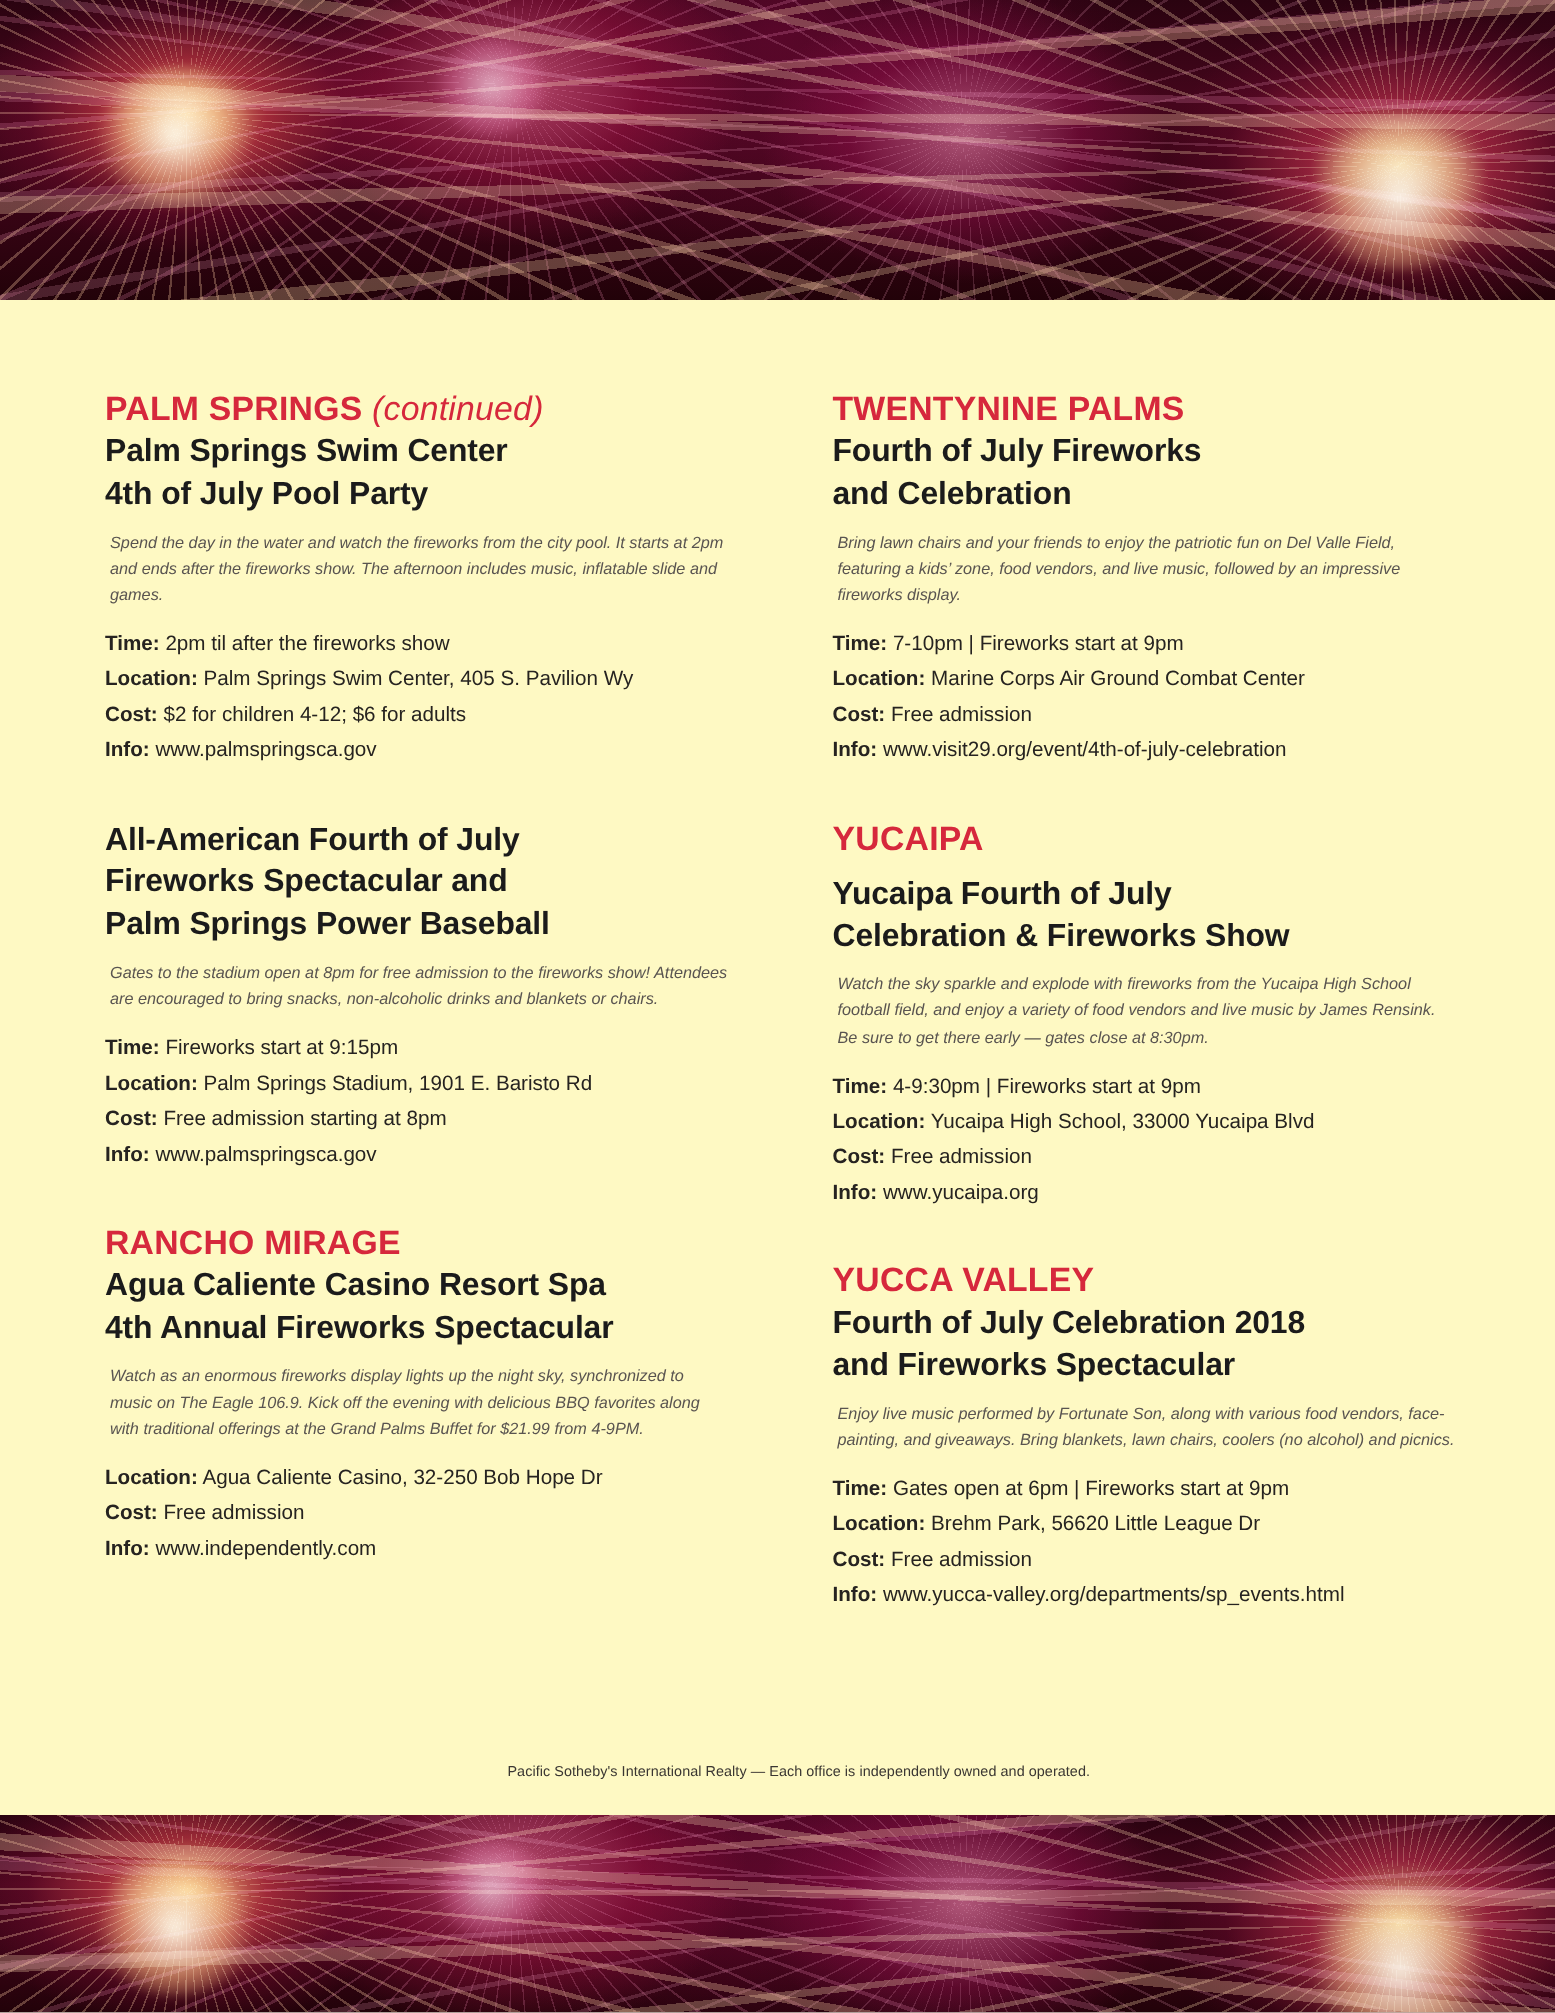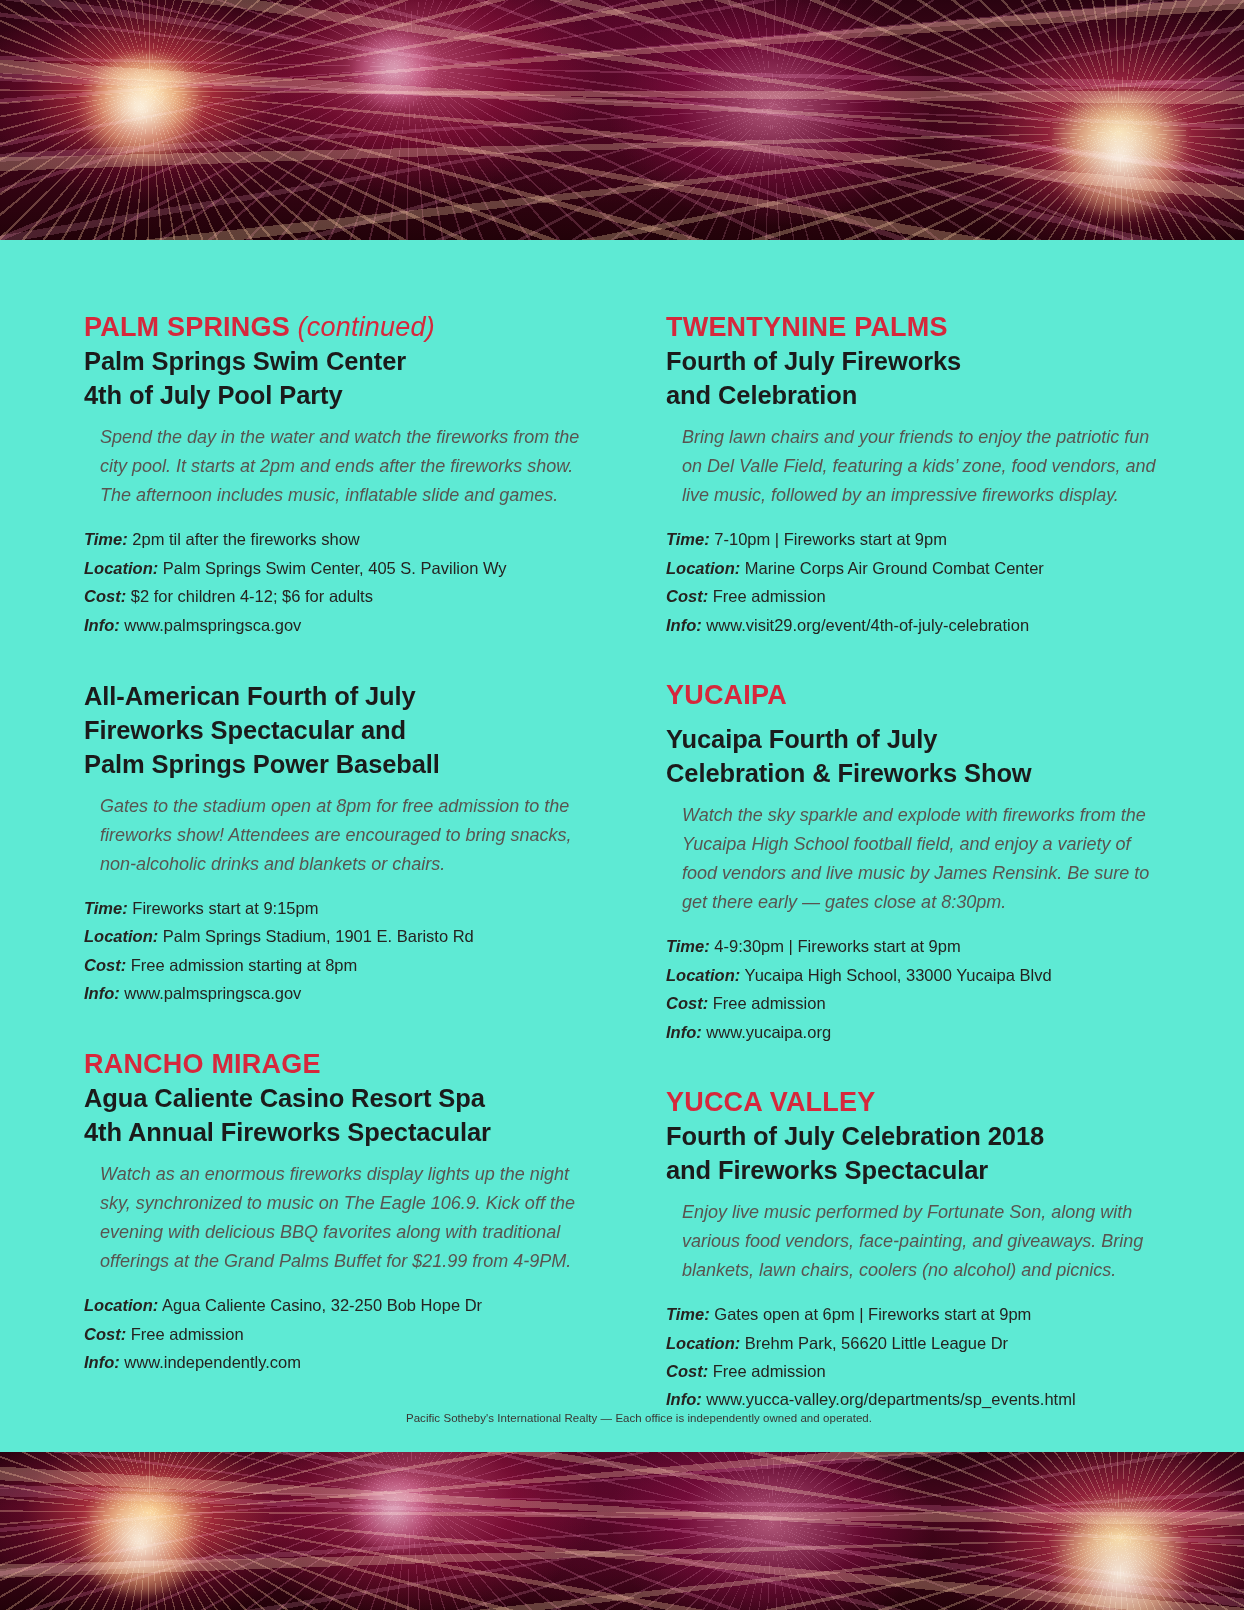--- a/index.html
+++ b/index.html
@@ -57,21 +57,21 @@
   .core-b { left: 84%; top: 40%; width: 150px; height: 120px; background: radial-gradient(circle, rgba(255,250,230,.9) 0%, rgba(255,200,120,.5) 45%, rgba(255,120,90,0) 75%); }
   .core-c { left: 28%; top: 12%; width: 90px;  height: 80px;  background: radial-gradient(circle, rgba(255,225,240,.6) 0%, rgba(240,120,170,.3) 50%, rgba(255,120,160,0) 78%); }
 
   
   .page {
     position: absolute;
     top: 240px;
     left: 0;
     width: 1244px;
     height: 1212px;
-    background: #5eead4;
+    background: #fef9c3;
   }
 
   .columns {
     position: absolute;
     top: 72px;
     left: 84px;
     width: 1080px;
     display: flex;
     gap: 84px;
   }
@@ -92,32 +92,32 @@
   .event-title {
     color: #1b1b1b;
     font-size: 25.5px;
     font-weight: 700;
     line-height: 1.33;
     margin: 0 0 10px 0;
     letter-spacing: -.1px;
   }
   .desc {
     color: #595450;
-    font-size: 18px;
+    font-size: 13px;
     font-style: italic;
     line-height: 1.62;
-    margin: 0 0 16px 16px;
+    margin: 0 0 16px 4px;
   }
   .details {
     color: #262320;
     font-size: 16.5px;
     line-height: 1.6;
   }
   .details .row { margin: 0 0 2px 0; }
-  .details .lbl { font-weight: 700; font-style: italic; }
+  .details .lbl { font-weight: 700; }
   .event { margin-bottom: 42px; }
 
   .footer-note {
     position: absolute;
     bottom: 28px;
     left: 0;
     width: 1244px;
     text-align: center;
     color: #3a3632;
     font-size: 11.5px;

